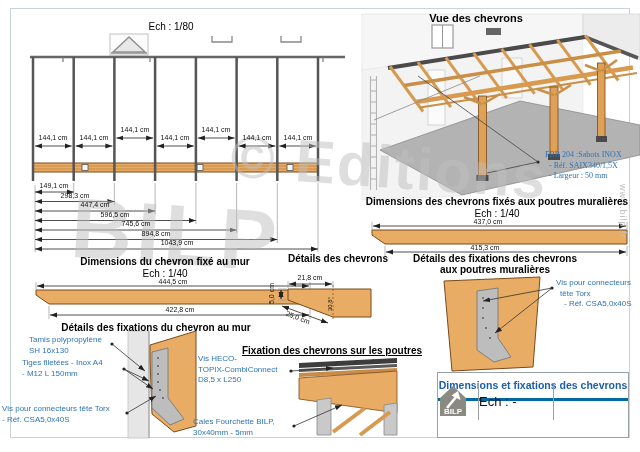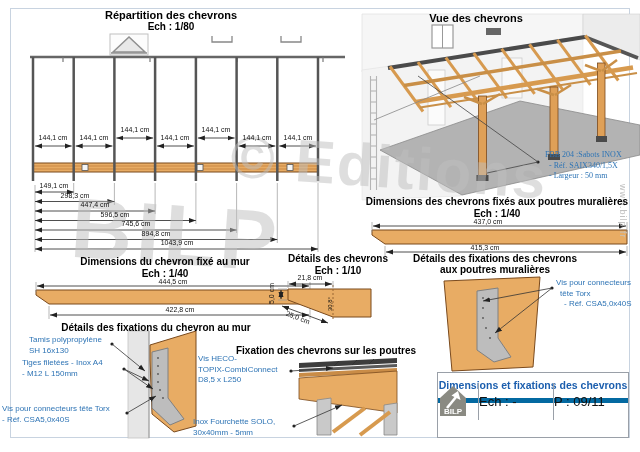--- a/index.html
+++ b/index.html
@@ -4,32 +4,32 @@
 <style>
   html,body{margin:0;padding:0;background:#fff;}
   .page{position:relative;width:640px;height:452px;background:#fff;overflow:hidden;
         font-family:"Liberation Sans",sans-serif;}
   .frame{position:absolute;left:10px;top:8px;width:618px;height:428px;border:1px solid #c8d3e0;}
   svg.cv{position:absolute;left:0;top:0;}
   .lbl{position:absolute;white-space:nowrap;color:#111;}
   .dim{font-size:7px;text-align:center;}
   .ttl{font-size:11px;font-weight:bold;text-align:center;color:#000;}
   .ttl2{font-size:10px;font-weight:bold;text-align:center;color:#000;}
-  .scale{font-size:10px;font-weight:bold;text-align:center;color:#000;}
+  .scale{font-size:10px;font-weight:normal;text-align:center;color:#000;}
   .blue{color:#2E74B5;font-size:8px;line-height:10.5px;}
   .blue div{white-space:nowrap;}
   .r{text-align:left;}
   .wm{position:absolute;left:0;top:0;width:640px;height:452px;pointer-events:none;
       transform:rotate(4deg);opacity:.5;color:#bfbfbf;font-weight:bold;}
   .wm .w1{position:absolute;left:226px;top:128px;font-size:60px;letter-spacing:2px;}
   .wm .w2{position:absolute;left:72px;top:196px;font-size:85px;letter-spacing:4px;}
   .site{position:absolute;left:628px;top:184px;color:#c2c2c2;font-size:9px;letter-spacing:1px;
         transform:rotate(90deg);transform-origin:left top;}
   .tb{position:absolute;left:437px;top:372px;width:190px;height:64px;border:1px solid #9aa0a8;background:#fff;}
-  .tb .trow{position:absolute;left:0;top:0;width:100%;height:25px;border-bottom:5px solid #0369a1;
+  .tb .trow{position:absolute;left:0;top:0;width:100%;height:25px;border-bottom:3px solid #0369a1;
         color:#1B5EAE;font-size:10.5px;font-weight:bold;text-align:center;line-height:25px;}
   .tb .cell{position:absolute;top:10px;height:37px;line-height:37px;text-align:left;font-size:13px;color:#111;}
   .dl{stroke:#222;stroke-width:.8;marker-start:url(#ar);marker-end:url(#ar);}
   .ca{stroke:#333;stroke-width:.8;marker-end:url(#ar);}
   .ext{stroke:#999;stroke-width:.7;}
   svg text{font-family:"Liberation Sans",sans-serif;}
 </style>
 </head>
 <body>
 
@@ -261,21 +261,20 @@
   <line class="ca" x1="294" y1="426" x2="342" y2="405"></line>
 </g>
 </svg>
 
 <div class="wm">
   <div class="w1">© Editions</div>
   <div class="w2">BILP</div>
 </div>
 <div class="site">www.bilp.fr</div>
 
-<div class="lbl ttl" style="left:61px;top:9px;width:220px;">Répartition des chevrons</div>
 <div class="lbl scale" style="left:61px;top:21px;width:220px;">Ech : 1/80</div>
 
 <div class="lbl dim" style="left:31px;top:134px;width:44px;">144,1 cm</div>
 <div class="lbl dim" style="left:72px;top:134px;width:44px;">144,1 cm</div>
 <div class="lbl dim" style="left:113px;top:126px;width:44px;">144,1 cm</div>
 <div class="lbl dim" style="left:153px;top:134px;width:44px;">144,1 cm</div>
 <div class="lbl dim" style="left:194px;top:126px;width:44px;">144,1 cm</div>
 <div class="lbl dim" style="left:235px;top:134px;width:44px;">144,1 cm</div>
 <div class="lbl dim" style="left:276px;top:134px;width:44px;">144,1 cm</div>
 
@@ -298,21 +297,20 @@
 <div class="lbl scale" style="left:362px;top:208px;width:270px;">Ech : 1/40</div>
 <div class="lbl dim" style="left:463px;top:218px;width:50px;">437,0 cm</div>
 <div class="lbl dim" style="left:460px;top:244px;width:50px;">415,3 cm</div>
 
 <div class="lbl ttl2" style="left:45px;top:256px;width:240px;">Dimensions du chevron fixé au mur</div>
 <div class="lbl scale" style="left:45px;top:268px;width:240px;">Ech : 1/40</div>
 <div class="lbl dim" style="left:148px;top:278px;width:50px;">444,5 cm</div>
 <div class="lbl dim" style="left:155px;top:306px;width:50px;">422,8 cm</div>
 
 <div class="lbl ttl2" style="left:258px;top:253px;width:160px;">Détails des chevrons</div>
-<div class="lbl scale" style="left:258px;top:265px;width:160px;">Ech : 1/10</div>
 <div class="lbl dim" style="left:285px;top:274px;width:50px;">21,8 cm</div>
 <div class="lbl dim" style="left:256px;top:290px;width:30px;transform:rotate(-90deg);">5,0 cm</div>
 <div class="lbl dim" style="left:278px;top:314px;width:40px;transform:rotate(21deg);">25,0 cm</div>
 <div class="lbl" style="left:320px;top:300px;width:22px;height:8px;font-size:6px;text-align:center;transform:rotate(-90deg);">30,8°</div>
 
 <div class="lbl ttl2" style="left:395px;top:264px;width:200px;">aux poutres muralières</div>
 <div class="lbl ttl2" style="left:395px;top:253px;width:200px;">Détails des fixations des chevrons</div>
 <div class="lbl blue" style="left:556px;top:278px;">
   <div>Vis pour connecteurs</div>
   <div style="padding-left:4px;">tête Torx</div>
@@ -326,38 +324,37 @@
 </div>
 <div class="lbl blue r" style="left:22px;top:358px;width:96px;">
   <div>Tiges filetées - Inox A4</div>
   <div>- M12 L 150mm</div>
 </div>
 <div class="lbl blue r" style="left:2px;top:404px;width:120px;">
   <div>Vis pour connecteurs tête Torx</div>
   <div>- Réf. CSA5,0x40S</div>
 </div>
 
-<div class="lbl ttl2" style="left:216px;top:345px;width:220px;">Fixation des chevrons sur les poutres</div>
+<div class="lbl ttl2" style="left:222px;top:345px;width:220px;text-decoration:underline;">Fixation des chevrons sur les poutres</div>
 <div class="lbl blue r" style="left:198px;top:354px;width:80px;">
   <div>Vis HECO-</div>
   <div>TOPIX-CombiConnect</div>
   <div>D8,5 x L250</div>
 </div>
 <div class="lbl blue r" style="left:193px;top:417px;width:95px;">
-  <div>Inox Fourchette SOLO,</div>
+  <div>Cales Fourchette BILP,</div>
   <div>30x40mm - 5mm</div>
 </div>
 
 <div class="tb">
   <div class="trow">Dimensions et fixations des chevrons</div>
   <div class="cell" style="left:0;width:40px;border-right:1px solid #9aa0a8;">
     <svg width="30" height="33" style="margin-top:2px;">
       <polygon points="2,13 15,1 28,13 28,31 2,31" fill="#8a8a82"></polygon>
       <line x1="9" y1="23" x2="18" y2="12" stroke="#fff" stroke-width="2.6"></line>
       <polygon points="20,6 22.5,15 13.5,10.5" fill="#fff"></polygon>
       <text x="15" y="29" text-anchor="middle" fill="#fff" font-size="8" font-weight="bold">BILP</text>
     </svg>
   </div>
   <div class="cell" style="left:41px;width:74px;border-right:1px solid #9aa0a8;">Ech : -</div>
-  <div class="cell" style="left:116px;width:73px;">P : 09/11</div>
 </div>
 
 </div>
 
 </body></html>

